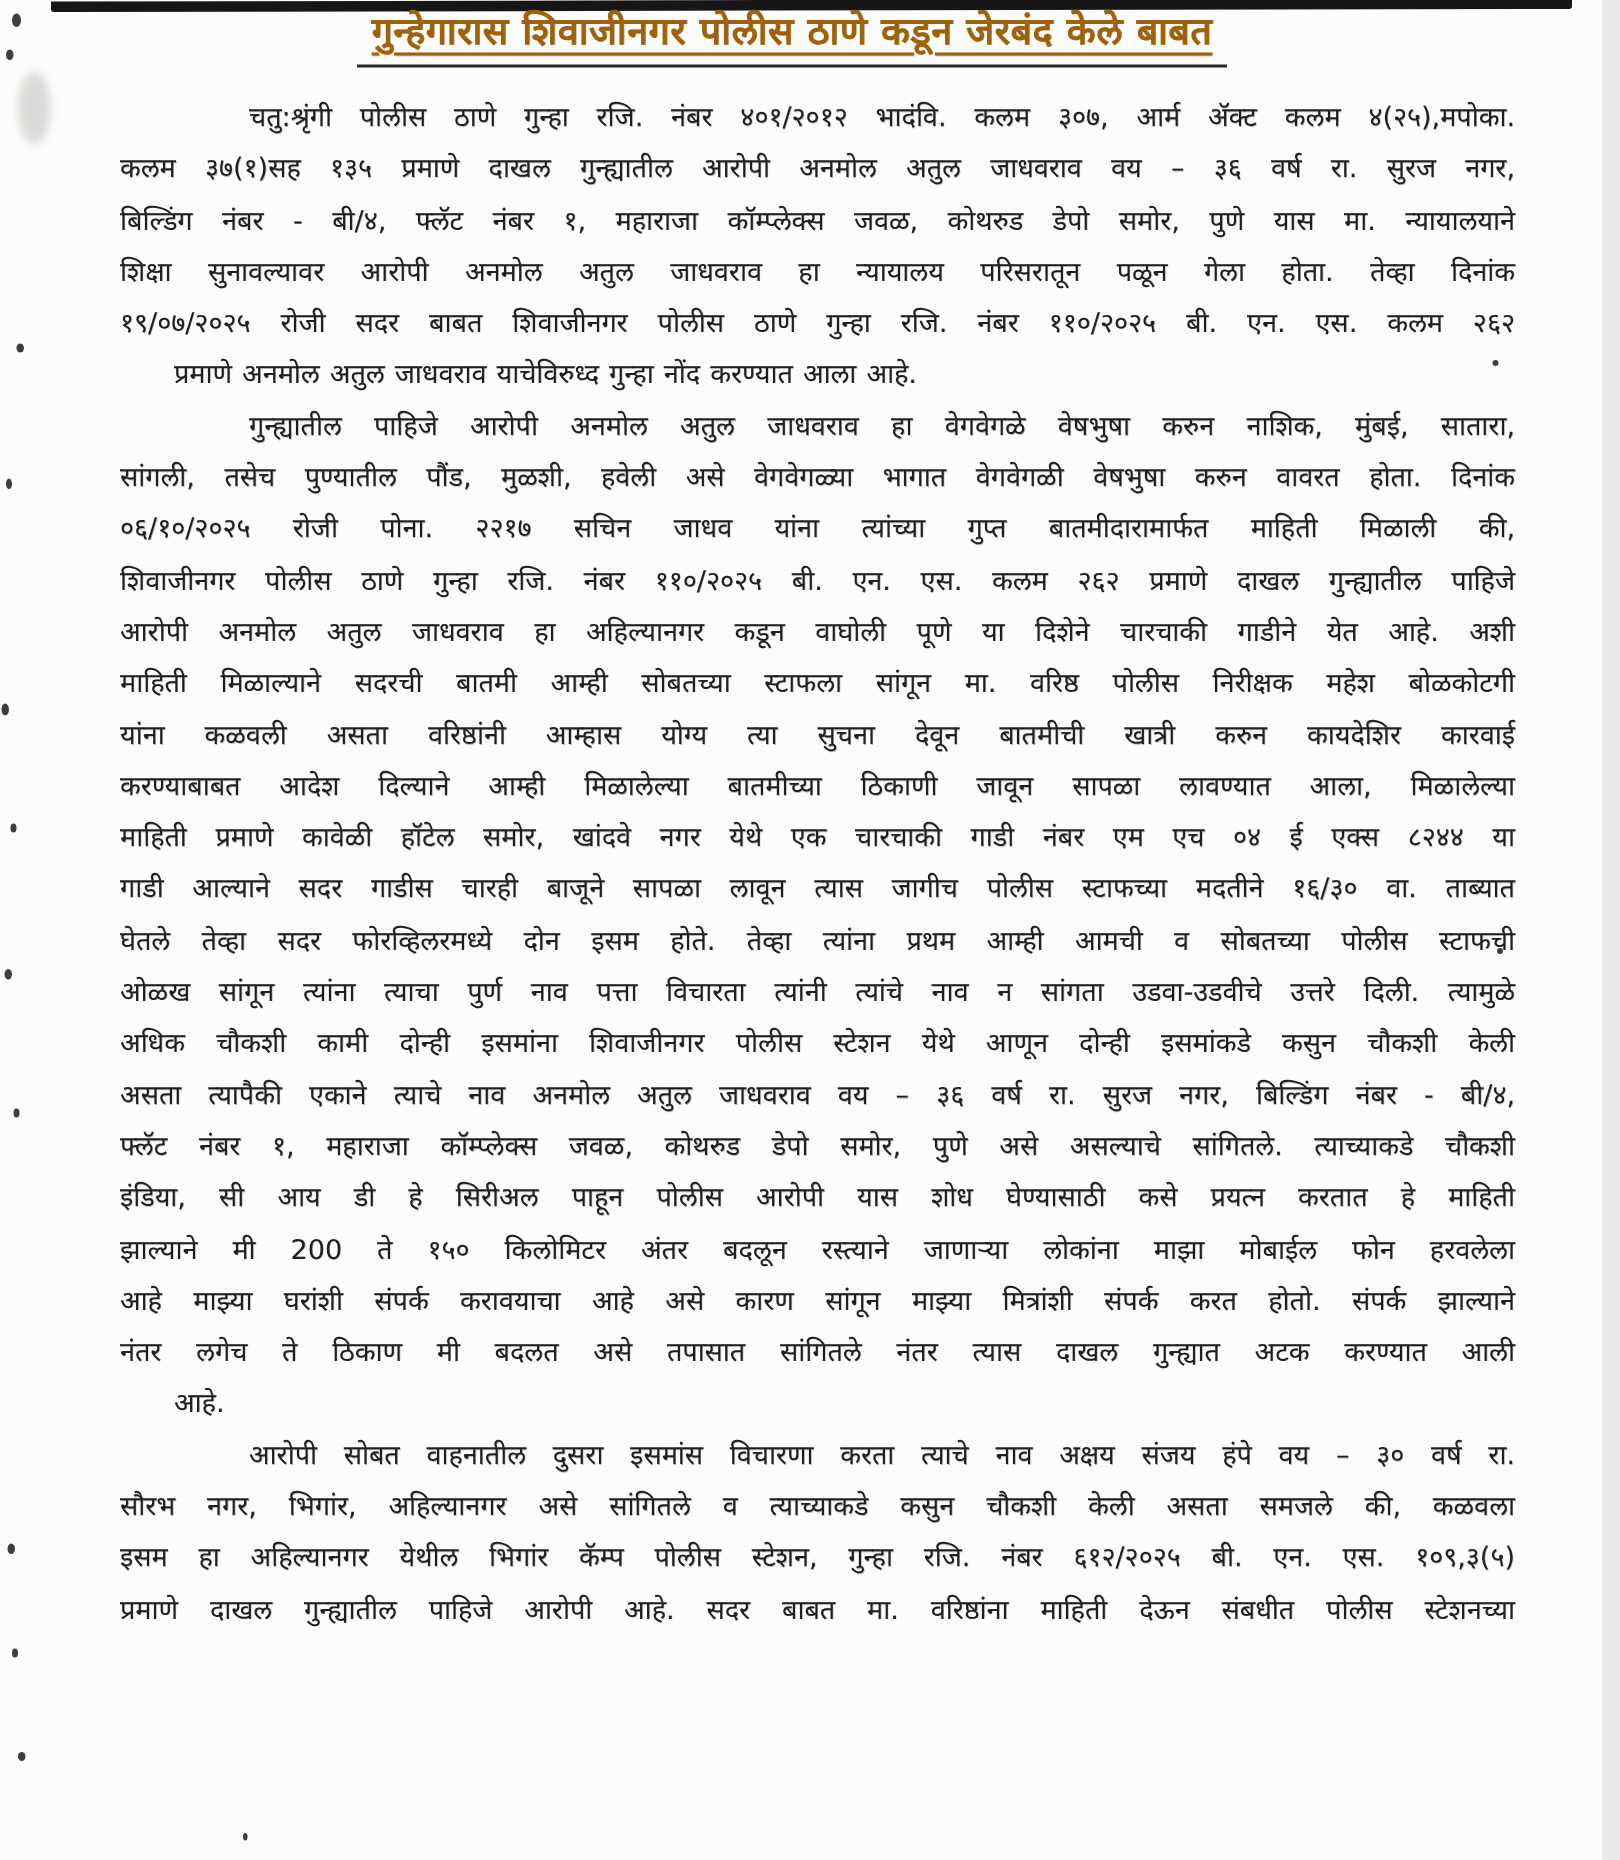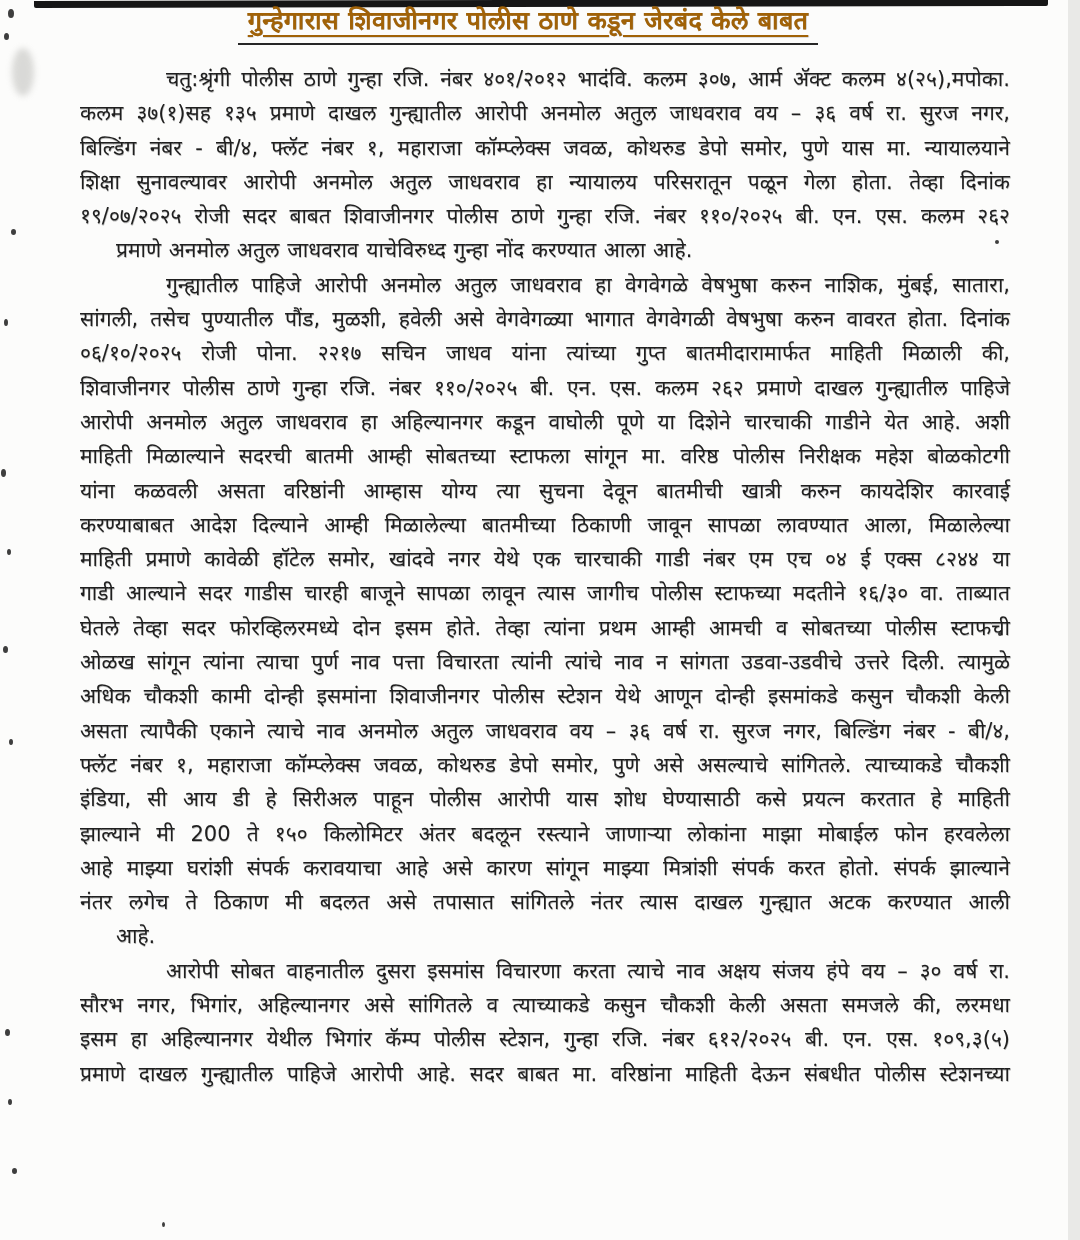--- a/index.html
+++ b/index.html
@@ -46,21 +46,21 @@
     border-bottom: 2.5px solid #262626;
     padding: 0 10px 7px 10px;
     text-shadow: 0.4px 0.4px 0 rgba(25,25,25,0.35);
   }
   .body-text {
     position: absolute;
     left: 80px; top: 62px;
     width: 930px;
   }
   .line {
-    font-size: 21px;
+    font-size: 18px;
     line-height: 34.3px;
     min-height: 34.3px;
     text-align: justify;
     text-align-last: justify;
     word-spacing: 1px;
     text-shadow: 0.4px 0.5px 0 rgba(30,30,30,0.3);
   }
   .line.indent { text-indent: 86px; }
   .line.noj { text-align-last: auto; margin-left: 36px; }
   .speck {
@@ -129,18 +129,18 @@
     <div class="line">अधिक चौकशी कामी दोन्ही इसमांना शिवाजीनगर पोलीस स्टेशन येथे आणून दोन्ही इसमांकडे कसुन चौकशी केली</div>
     <div class="line">असता त्यापैकी एकाने त्याचे नाव अनमोल अतुल जाधवराव वय – ३६ वर्ष रा. सुरज नगर, बिल्डिंग नंबर - बी/४,</div>
     <div class="line">फ्लॅट नंबर १, महाराजा कॉम्प्लेक्स जवळ, कोथरुड डेपो समोर, पुणे असे असल्याचे सांगितले. त्याच्याकडे चौकशी</div>
     <div class="line">इंडिया, सी आय डी हे सिरीअल पाहून पोलीस आरोपी यास शोध घेण्यासाठी कसे प्रयत्न करतात हे माहिती</div>
     <div class="line">झाल्याने मी 200 ते १५० किलोमिटर अंतर बदलून रस्त्याने जाणाऱ्या लोकांना माझा मोबाईल फोन हरवलेला</div>
     <div class="line">आहे माझ्या घरांशी संपर्क करावयाचा आहे असे कारण सांगून माझ्या मित्रांशी संपर्क करत होतो. संपर्क झाल्याने</div>
     <div class="line">नंतर लगेच ते ठिकाण मी बदलत असे तपासात सांगितले नंतर त्यास दाखल गुन्ह्यात अटक करण्यात आली</div>
     <div class="line noj">आहे.</div>
 
     <div class="line indent">आरोपी सोबत वाहनातील दुसरा इसमांस विचारणा करता त्याचे नाव अक्षय संजय हंपे वय – ३० वर्ष रा.</div>
-    <div class="line">सौरभ नगर, भिगांर, अहिल्यानगर असे सांगितले व त्याच्याकडे कसुन चौकशी केली असता समजले की, लरमधा</div>
+    <div class="line">सौरभ नगर, भिगांर, अहिल्यानगर असे सांगितले व त्याच्याकडे कसुन चौकशी केली असता समजले की, कळवला</div>
     <div class="line">इसम हा अहिल्यानगर येथील भिगांर कॅम्प पोलीस स्टेशन, गुन्हा रजि. नंबर ६१२/२०२५ बी. एन. एस. १०९,३(५)</div>
     <div class="line">प्रमाणे दाखल गुन्ह्यातील पाहिजे आरोपी आहे. सदर बाबत मा. वरिष्ठांना माहिती देऊन संबधीत पोलीस स्टेशनच्या</div>
   </div>
 
 </div>
 
 </body></html>

